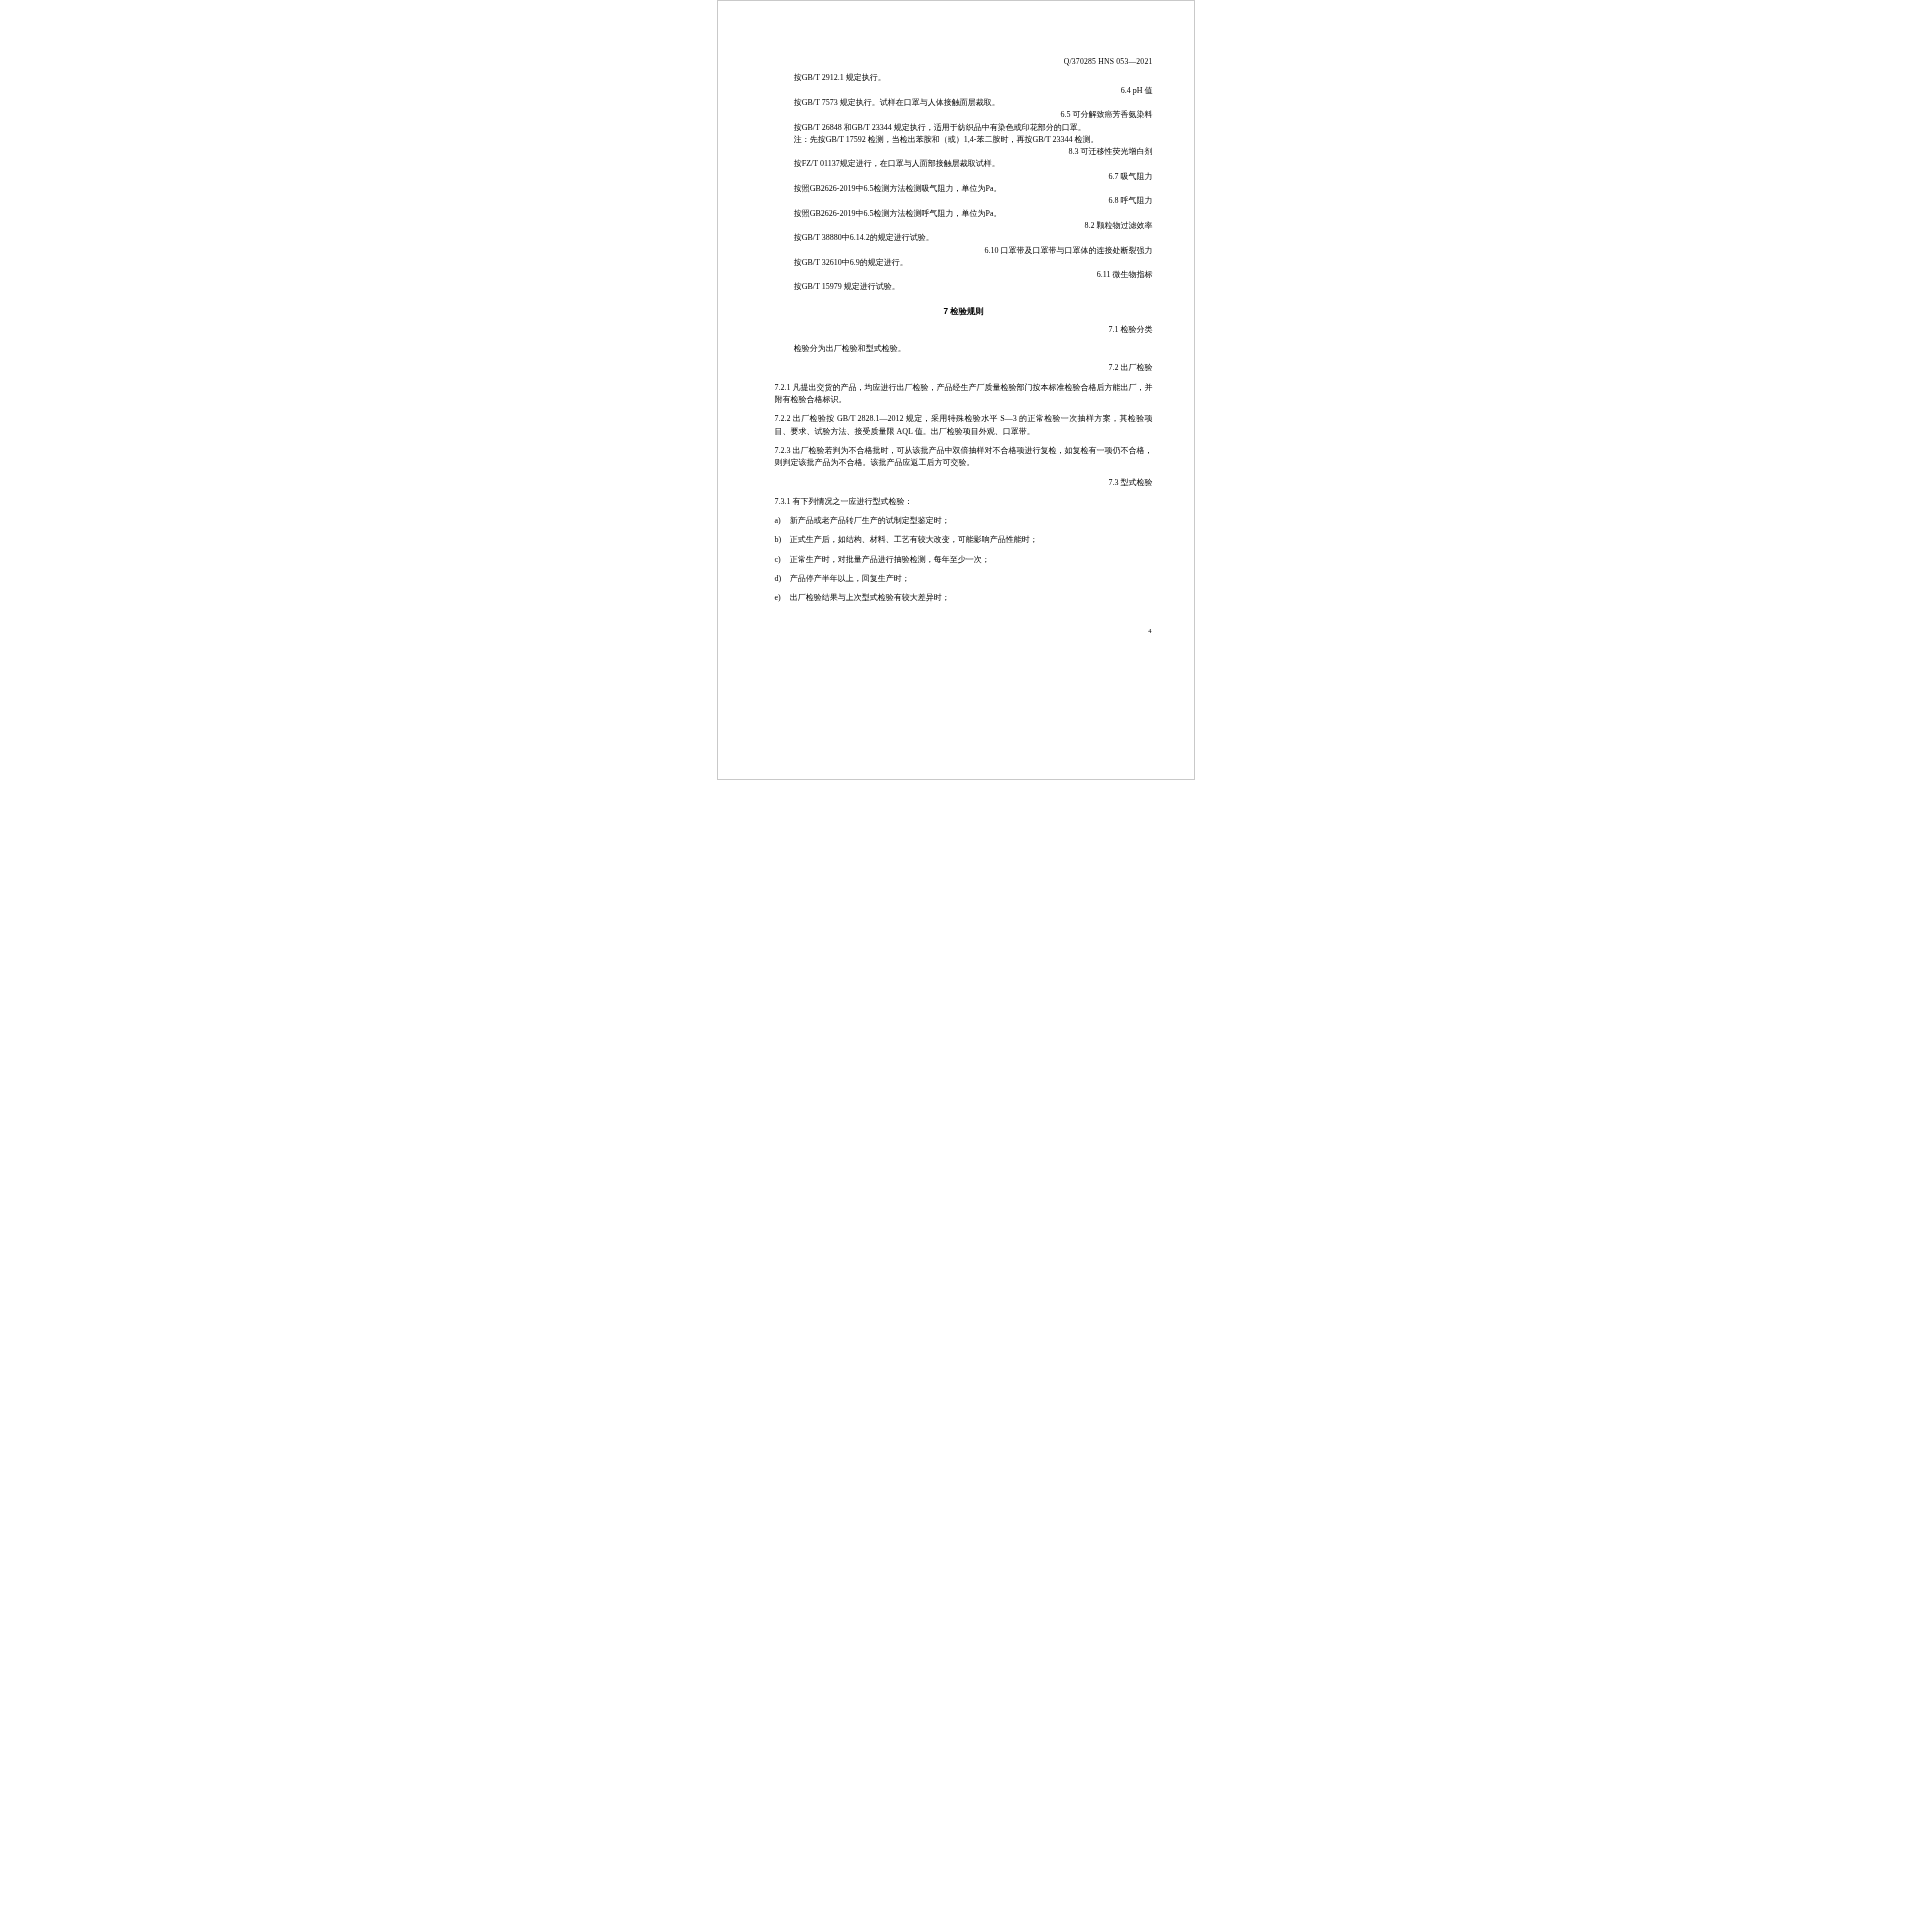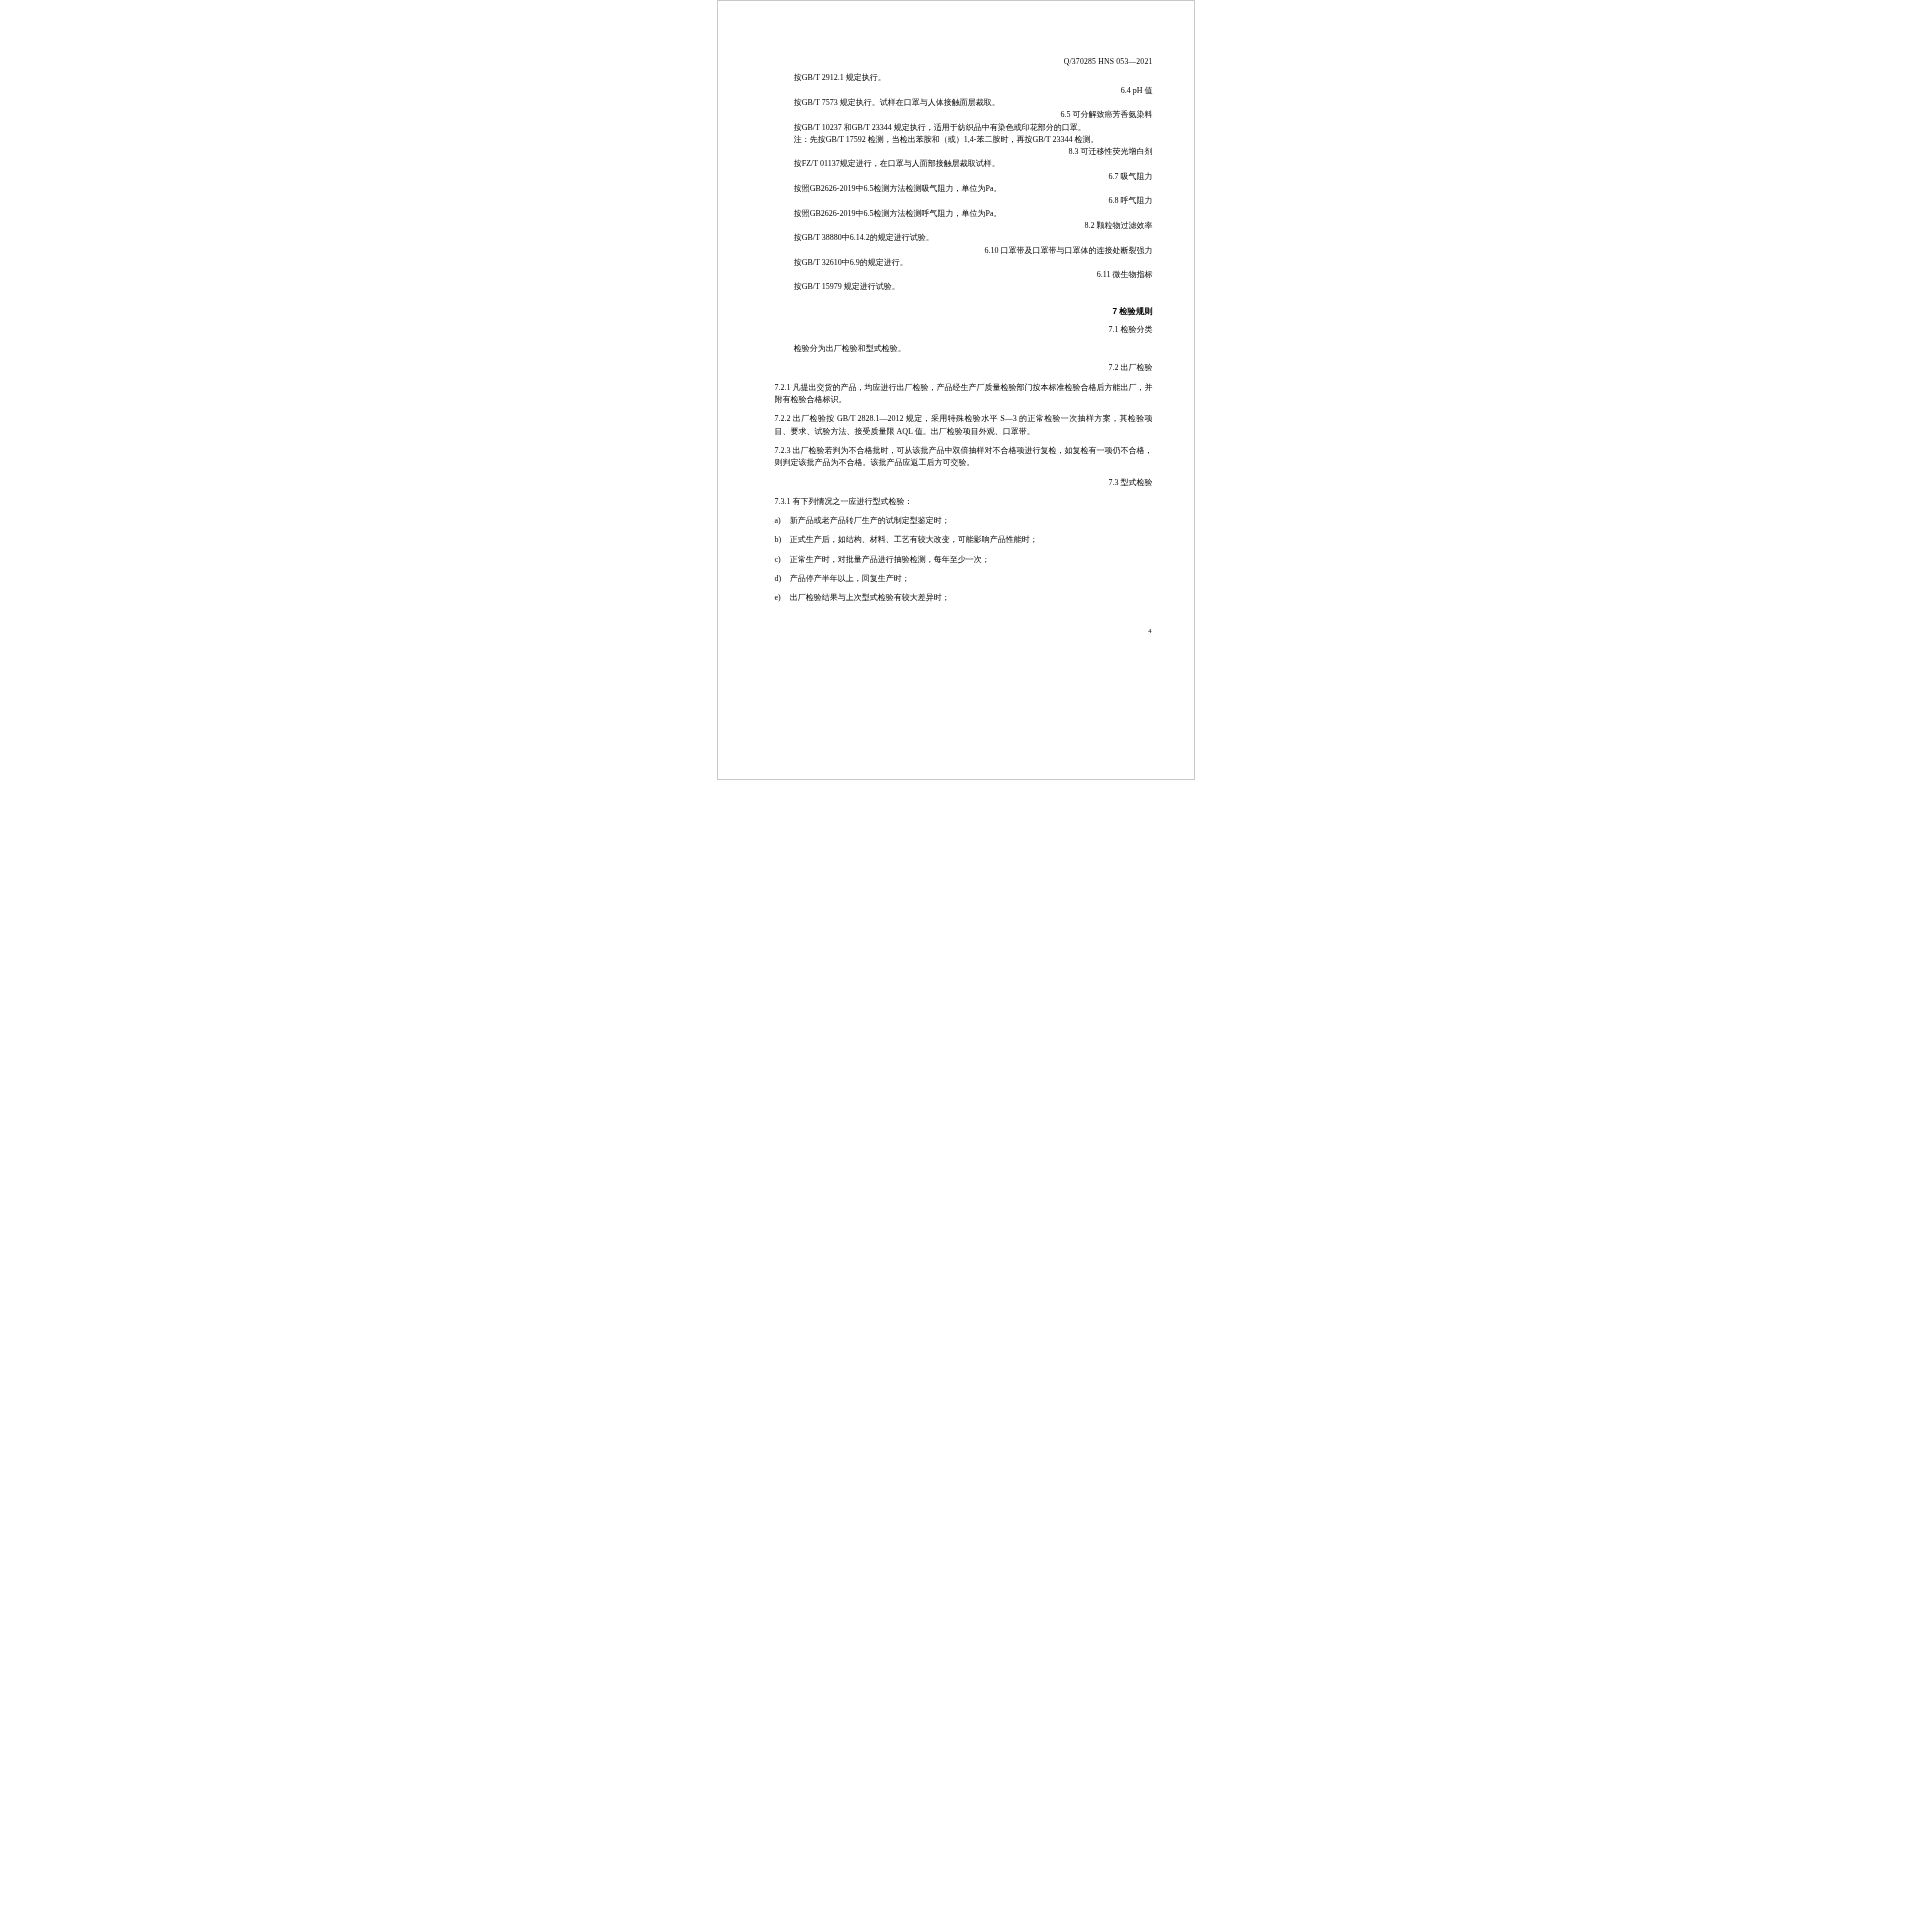--- a/index.html
+++ b/index.html
@@ -33,21 +33,21 @@
     line-height: 12.3px;
     text-align: justify;
   }
   p.indent { text-indent: 2.4em; }
   p.h2 { text-align: right; }
   p.h1 {
     font-family: "Liberation Sans", "DejaVu Sans", sans-serif;
     font-weight: bold;
     font-size: 8.3px;
     margin: 10.8px 0 6.2px 0;
-    text-align: right;
+    text-align: center;
   }
   .s7 { margin-top: 7px !important; }
   p.li { display: flex; }
   .li-label { flex: 0 0 1.9em; }
   .li-text { flex: 1; text-align: justify; }
   .pagenum {
     position: absolute;
     top: 625px;
     right: 42px;
     font-size: 6.5px;
@@ -61,21 +61,21 @@
 
   <div class="header">
     <span>Q/370285 HNS 053—2021</span>
   </div>
 
   <div class="doc">
     <p class="indent">按GB/T 2912.1 规定执行。</p>
     <p class="h2">6.4 pH 值</p>
     <p class="indent">按GB/T 7573 规定执行。试样在口罩与人体接触面层裁取。</p>
     <p class="h2">6.5 可分解致癌芳香氨染料</p>
-    <p class="indent">按GB/T 10237 和GB/T 23344 规定执行，适用于纺织品中有染色或印花部分的口罩。</p>
+    <p class="indent">按GB/T 26848 和GB/T 23344 规定执行，适用于纺织品中有染色或印花部分的口罩。</p>
     <p class="indent">注：先按GB/T 17592 检测，当检出苯胺和（或）1,4-苯二胺时，再按GB/T 23344 检测。</p>
     <p class="h2">8.3 可迁移性荧光增白剂</p>
     <p class="indent">按FZ/T 01137规定进行，在口罩与人面部接触层裁取试样。</p>
     <p class="h2">6.7 吸气阻力</p>
     <p class="indent">按照GB2626-2019中6.5检测方法检测吸气阻力，单位为Pa。</p>
     <p class="h2">6.8 呼气阻力</p>
     <p class="indent">按照GB2626-2019中6.5检测方法检测呼气阻力，单位为Pa。</p>
     <p class="h2">8.2 颗粒物过滤效率</p>
     <p class="indent">按GB/T 38880中6.14.2的规定进行试验。</p>
     <p class="h2">6.10 口罩带及口罩带与口罩体的连接处断裂强力</p>

